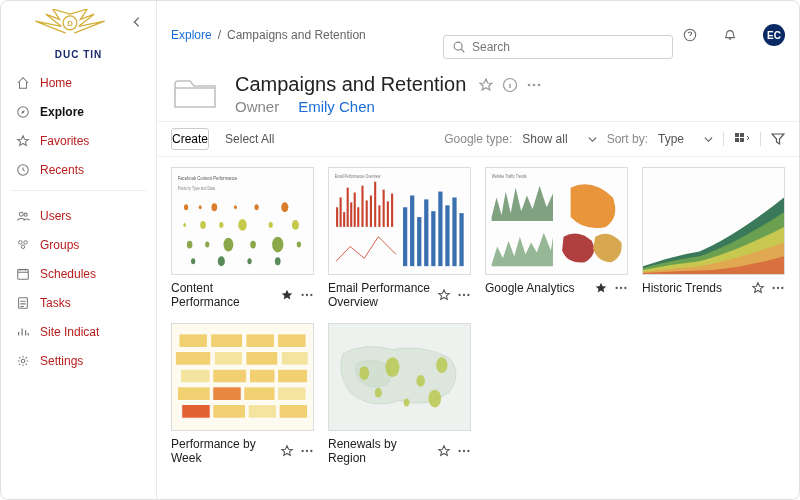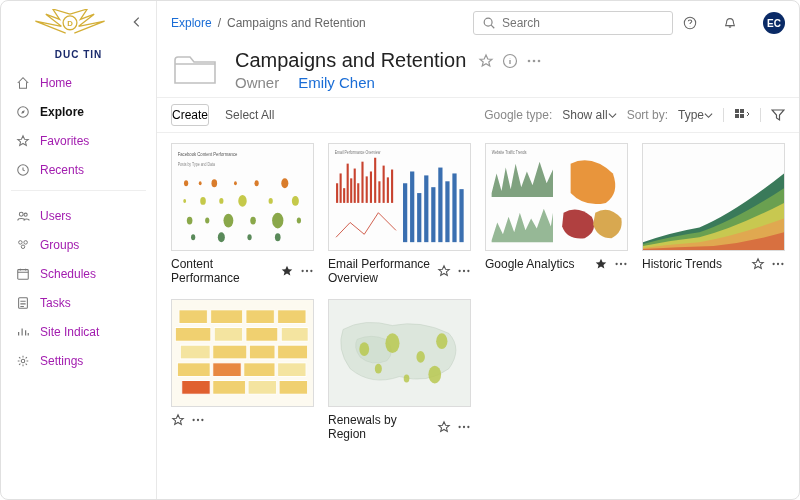--- a/index.html
+++ b/index.html
@@ -8,50 +8,50 @@
 
   
   .sidebar { width: 156px; flex-shrink: 0; border-right: 1px solid #e8e8e8; display: flex; flex-direction: column; }
   .logo-area { padding: 8px 10px 4px 10px; display: flex; flex-direction: column; align-items: center; }
   .logo-svg { width: 90px; height: 38px; }
   .logo-text { font-size: 10px; font-weight: 700; letter-spacing: 1px; margin-top: 2px; text-align: center; }
   .logo-row { display:flex; width:100%; align-items:flex-start; justify-content:space-between; }
   .collapse-chevron { color:#666; padding:2px; margin-top:4px; cursor:pointer; }
   .site-select { margin:6px 10px 8px 10px; display:flex; align-items:center; justify-content:space-between; font-size:12px; color:#333; cursor:pointer; }
   .sb-nav { display:flex; flex-direction:column; padding-top:4px; }
-  .sb-item { display:flex; align-items:center; gap:10px; padding:7px 14px; color:#a21caf; cursor:pointer; font-size:12px; }
+  .sb-item { display:flex; align-items:center; gap:10px; padding:7px 14px; color:#b91c1c; cursor:pointer; font-size:12px; }
   .sb-item.active { font-weight:600; color:#111; }
   .sb-item .sb-icon { width:15px; height:15px; flex-shrink:0; display:inline-flex; align-items:center; justify-content:center; color:#777; }
   .sb-divider { height:1px; background:#eee; margin:6px 10px; }
 
   
   .main { flex:1; display:flex; flex-direction:column; min-width:0; }
   .topbar { display:flex; align-items:center; gap:10px; padding:10px 14px 6px 14px; }
   .crumbs { display:flex; align-items:center; gap:6px; font-size:12px; color:#666; }
   .crumbs .crumb-link { color:#1a6dd6; cursor:pointer; }
   .search-wrap { flex:1; display:flex; justify-content:flex-end; }
-  .search { display:flex; align-items:center; gap:6px; border:1px solid #d0d0d0; border-radius:3px; padding:4px 8px; width:200px; background:#fff; }
+  .search { display:flex; align-items:center; gap:6px; border:1px solid #d0d0d0; border-radius:3px; padding:4px 8px; width:230px; background:#fff;margin-top:24px; }
   .search input { border:none; outline:none; font-size:12px; flex:1; }
   .top-icons { display:flex; align-items:center; gap:26px; color:#666; }
   .avatar { width:22px; height:22px; border-radius:50%; background:#0a2a66; color:#fff; display:flex; align-items:center; justify-content:center; font-size:10px; font-weight:600; }
 
   .title-row { display:flex; align-items:flex-start; gap:16px; padding:8px 14px 6px 14px; }
   .folder-icon { width:48px; height:40px; display:flex; align-items:center; justify-content:center; color:#bbb; }
   .title-col { display:flex; flex-direction:column; gap:2px; }
   .title-heading { display:flex; align-items:center; gap:12px; }
   .title-heading h1 { font-size:20px; font-weight:400; color:#222; }
   .title-meta { font-size:15px; color:#888; display:flex; gap:19px; }
   .title-meta .owner-name { color:#1a6dd6; cursor:pointer; }
   .title-actions { color:#888; display:flex; gap:8px; }
   .action-icon { cursor:pointer; }
 
   .toolbar { display:flex; align-items:center; padding:6px 14px; border-top:1px solid #eee; border-bottom:1px solid #eee; gap:16px; font-size:12px; color:#555; }
   .create-btn { border:1px solid #ccc; border-radius:3px; padding:3px 0; background:#fff; font-size:12px; cursor:pointer; }
   .tb-right { margin-left:auto; display:flex; align-items:center; gap:10px; }
-  .tb-select { display:flex; align-items:center; gap:0; cursor:pointer; }
+  .tb-select { display:flex; align-items:center; gap:20px; cursor:pointer; }
   .tb-label { color:#888; }
   .tb-divider { width:1px; height:14px; background:#ddd; }
   .filter-btn { cursor:pointer; color:#666; }
 
   .cards-scroll { flex:1; overflow:auto; padding:10px 14px 18px 14px; }
   .cards { display:grid; grid-template-columns: repeat(4, 1fr); gap:14px; }
   .card { display:flex; flex-direction:column; cursor:pointer; }
   .thumb { border:1px solid #dcdcdc; height:108px; background:#fdfdfd; overflow:hidden; position:relative; }
   .card-label-row { display:flex; align-items:center; justify-content:space-between; padding-top:6px; }
   .card-label-row .card-title { font-size:12px; color:#222; }
@@ -484,20 +484,21 @@
                   <rect x="102" y="64" width="44" height="14"></rect>
                   <rect x="150" y="64" width="40" height="14" fill="#f4e4a0"></rect>
                 <rect x="14" y="82" width="40" height="14" fill="#e06030"></rect>
                   <rect x="58" y="82" width="46" height="14"></rect>
                   <rect x="108" y="82" width="40" height="14" fill="#f4e4a0"></rect>
                   <rect x="152" y="82" width="40" height="14"></rect>
               </g>
             </svg>
           </div>
           <div class="card-label-row">
+            <span class="card-title">Performance by Week</span>
             <span class="card-actions">
               <span>
                   <svg width="14" height="14" viewBox="0 0 16 16">
                     <path d="M8 2 L9.8 6 L14 6.3 L10.8 9 L11.8 13 L8 10.8 L4.2 13 L5.2 9 L2 6.3 L6.2 6 Z" fill="none" stroke="#555" stroke-width="1.2"></path>
                   </svg>
                 </span>
               <span>
                   <svg width="14" height="14" viewBox="0 0 16 16">
                     <circle cx="3" cy="8" r="1.3" fill="#555"></circle>
                     <circle cx="8" cy="8" r="1.3" fill="#555"></circle>

